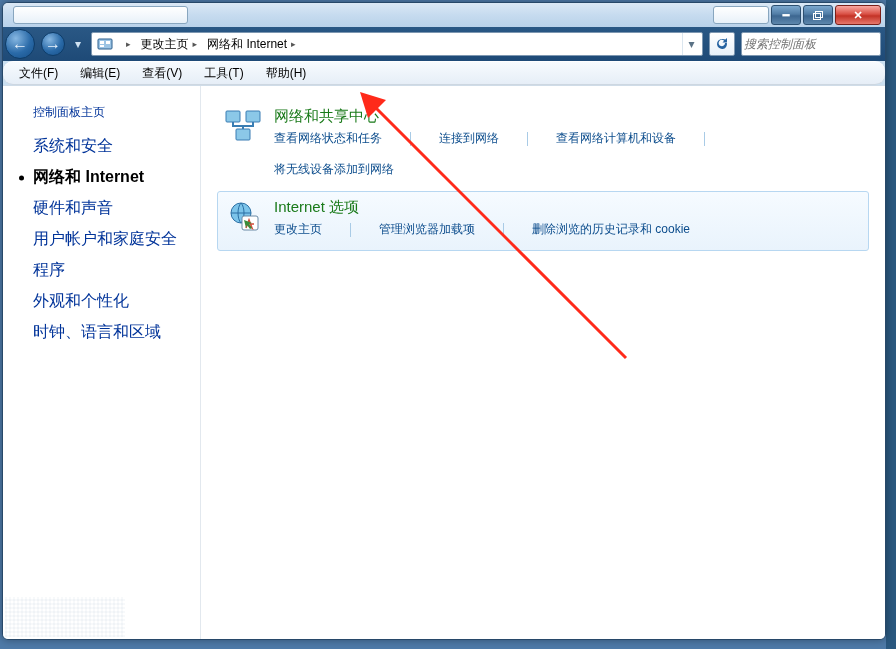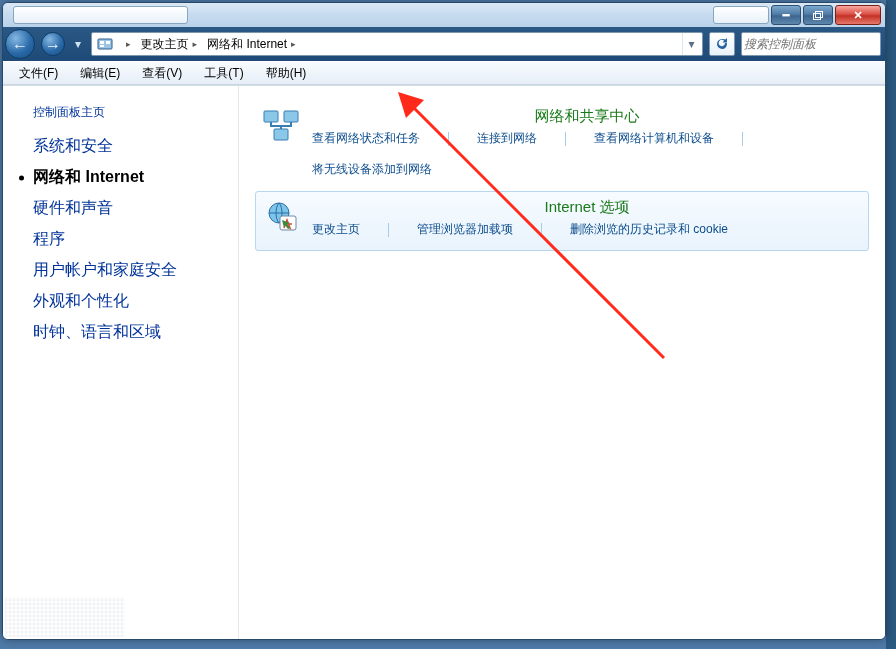--- a/index.html
+++ b/index.html
@@ -141,35 +141,36 @@
 
   
   .menubar {
     height: 24px;
     background: linear-gradient(#f7fbfe, #e6eef7);
     border-top: 1px solid #fff;
     border-bottom: 1px solid #cdd7e1;
     display:flex; align-items:center;
     padding-left: 6px;
     gap: 2px;
+    border-radius: 10px;
   }
   .menuitem {
     padding: 2px 10px; cursor:pointer; color:#000;
     border-radius:3px;
   }
 
   
   .body {
     flex:1; display:flex; background:#fff;
     border-top: 1px solid #cfdce8;
   }
 
   
   .sidebar {
-    width: 236px; padding: 14px 0 0 0;
+    width: 198px; padding: 14px 0 0 0;
     border-right: 1px solid #e2e8ee;
   }
   .side-title {
     padding: 4px 14px 10px 30px;
     color:#003399; cursor:pointer;
   }
   .side-item {
     padding: 5px 14px 5px 30px;
     color:#003399; cursor:pointer;
     font-size:16px;
@@ -201,21 +202,20 @@
     background: linear-gradient(#f6fbff,#e9f3fc);
   }
   .caticon {
     width: 40px; height: 40px; flex:0 0 40px;
     display:flex;align-items:center;justify-content:center;
   }
   .cattext { flex:1; }
   .cattitle {
     color:#1a7a1a; font-size:15px; cursor:pointer;
     margin-bottom: 4px;
-    text-align: center;
   }
   .catlinks {
     display:flex; flex-wrap:wrap;
     gap: 14px;
     align-items:center;
   }
   .catlink {
     color:#0b4c8c; cursor:pointer;
     padding: 0 14px 0 0;
   }
@@ -325,22 +325,22 @@
     <div class="menuitem">帮助(H)</div>
   </div>
 
   <div class="body">
 
     <div class="sidebar">
       <div class="side-title">控制面板主页</div>
       <div class="side-item">系统和安全</div>
       <div class="side-item active">网络和 Internet</div>
       <div class="side-item">硬件和声音</div>
+      <div class="side-item">用户帐户和家庭安全</div>
       <div class="side-item">程序</div>
-      <div class="side-item">用户帐户和家庭安全</div>
       <div class="side-item">外观和个性化</div>
       <div class="side-item">时钟、语言和区域</div>
     </div>
 
     <div class="main">
 
       <div class="catblock">
         <div class="caticon">
           <svg width="40" height="40" viewBox="0 0 40 40">
             <rect x="2" y="4" width="14" height="11" rx="1" fill="#8bc8e8" stroke="#3a7db3"></rect>

